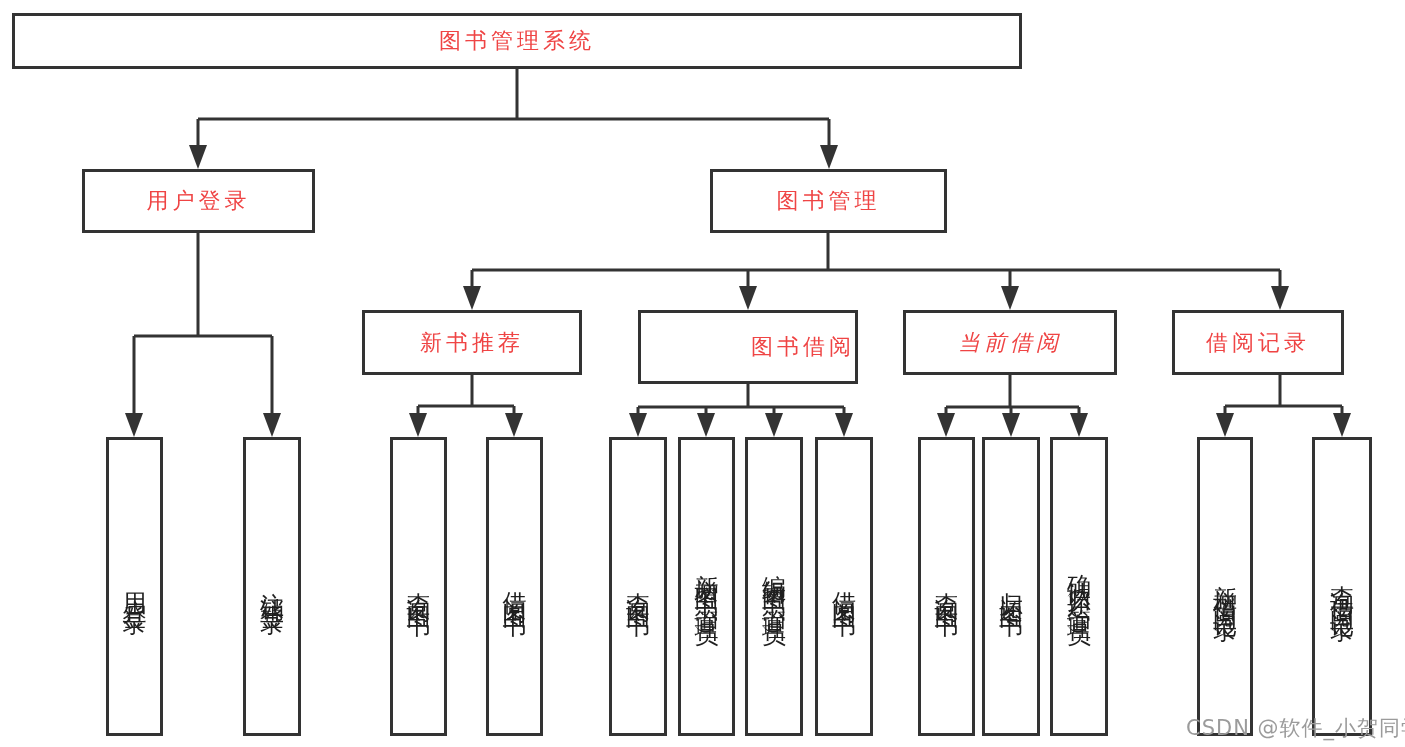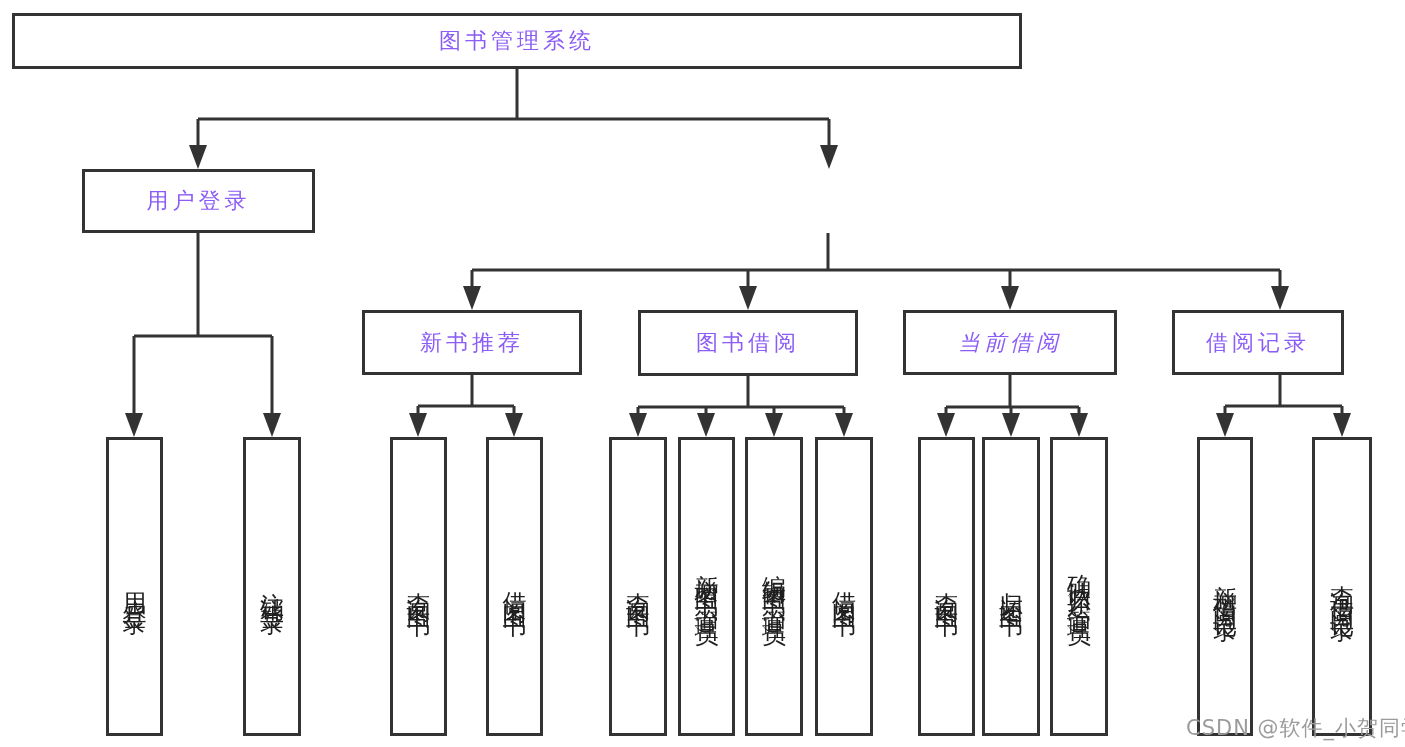--- a/index.html
+++ b/index.html
@@ -32,21 +32,21 @@
     border: 3px solid #333333;
     background: #ffffff;
     display: flex;
     align-items: center;
     justify-content: center;
     z-index: 2;
   }
   .hlabel {
     font-size: 22px;
     letter-spacing: 4px;
-    color: #8b5cf6;
+    color: #ef4444;
     white-space: nowrap;
   }
   .vlabel {
     writing-mode: vertical-rl;
     text-orientation: mixed;
     font-size: 24px;
     letter-spacing: 7px;
     line-height: 1;
     color: #1f1f1f;
   }
@@ -109,25 +109,28 @@
     </g>
   </svg>
 
   <div class="hnode" style="left:12px; top:13px; width:1010px; height:56px;">
     <span class="hlabel">图书管理系统</span>
   </div>
 
   <div class="hnode" style="left:82px; top:169px; width:233px; height:64px;">
     <span class="hlabel">用户登录</span>
   </div>
+  <div class="hnode" style="left:710px; top:169px; width:237px; height:64px;">
+    <span class="hlabel">图书管理</span>
+  </div>
 
   <div class="hnode" style="left:362px; top:310px; width:220px; height:65px;">
     <span class="hlabel">新书推荐</span>
   </div>
-  <div class="hnode" style="left:638px; top:310px; width:220px; height:66px;">
+  <div class="hnode" style="left:638px; top:310px; width:220px; height:74px;justify-content:flex-end;">
     <span class="hlabel">图书借阅</span>
   </div>
   <div class="hnode" style="left:903px; top:310px; width:214px; height:65px;font-style:italic;">
     <span class="hlabel">当前借阅</span>
   </div>
   <div class="hnode" style="left:1172px; top:310px; width:172px; height:65px;">
     <span class="hlabel">借阅记录</span>
   </div>
 
   <div class="vnode" style="left:106px; top:437px; width:57px; height:299px;">

